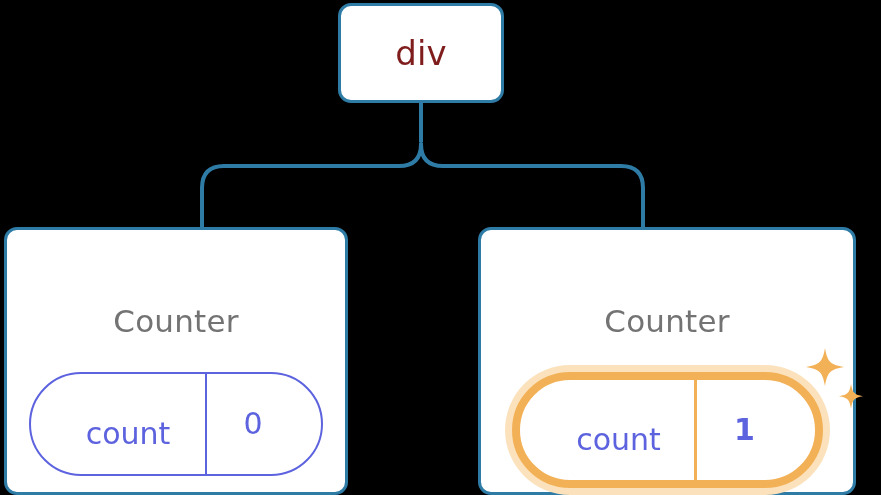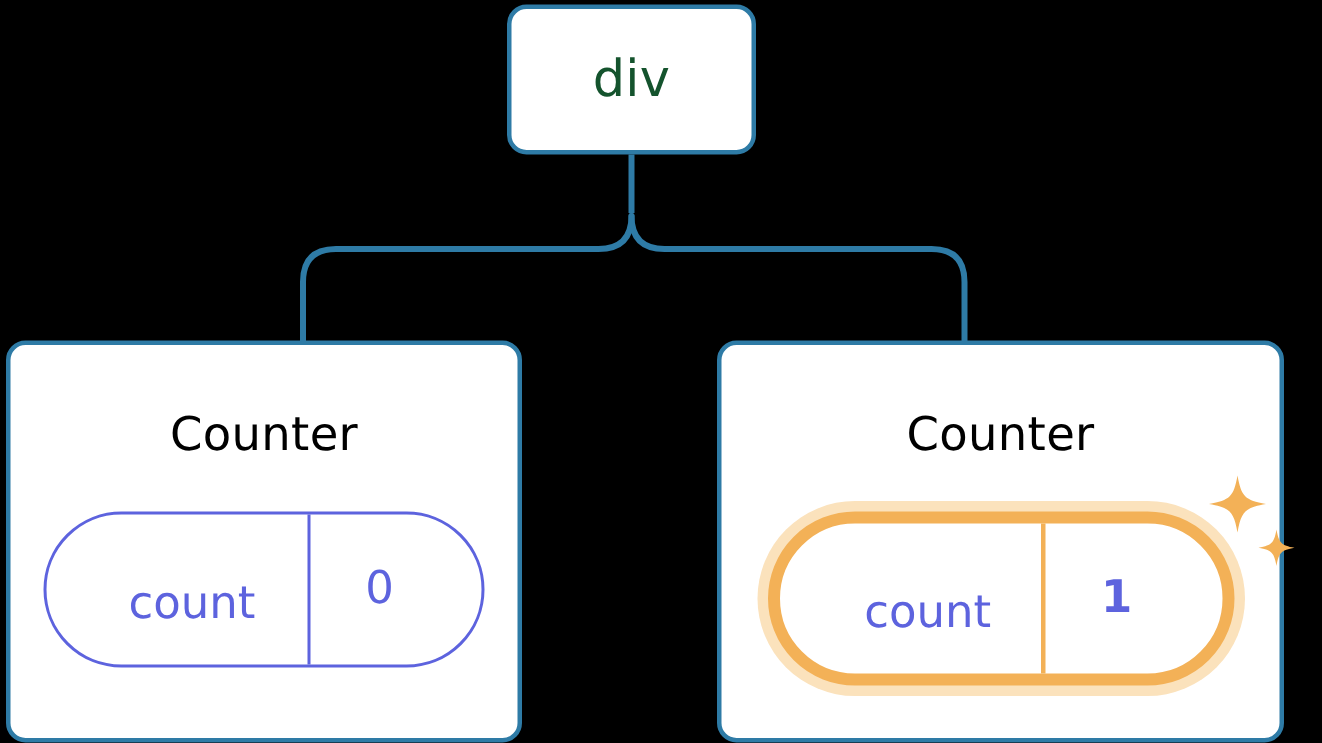--- a/index.html
+++ b/index.html
@@ -47,21 +47,21 @@
   #node-div {
     left: 338px;
     top: 3px;
     width: 166px;
     height: 100px;
     display: flex;
     align-items: center;
     justify-content: center;
   }
   .node-tag {
-    color: #14532d;
+    color: #7f1d1d;
     font-size: 34px;
     font-weight: 400;
     letter-spacing: 0.2px;
     line-height: 1;
   }
 
   
   .card {
     display: flex;
     flex-direction: column;
@@ -73,25 +73,25 @@
     width: 344px;
     height: 268px;
   }
   #node-counter-right {
     left: 478px;
     top: 227px;
     width: 378px;
     height: 268px;
   }
   .card-title {
-    color: #000000;
+    color: #737373;
     font-size: 31px;
     font-weight: 400;
     line-height: 1;
-    margin-top: 45px;
+    margin-top: 76px;
     letter-spacing: 0.2px;
   }
 
   
   .pill-wrap {
     position: relative;
     margin-top: 35px;
     display: flex;
     align-items: center;
     justify-content: center;

